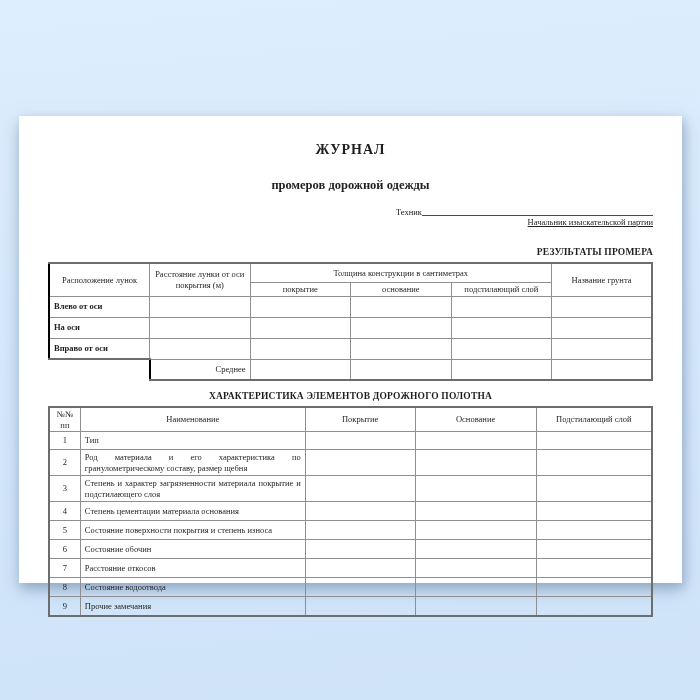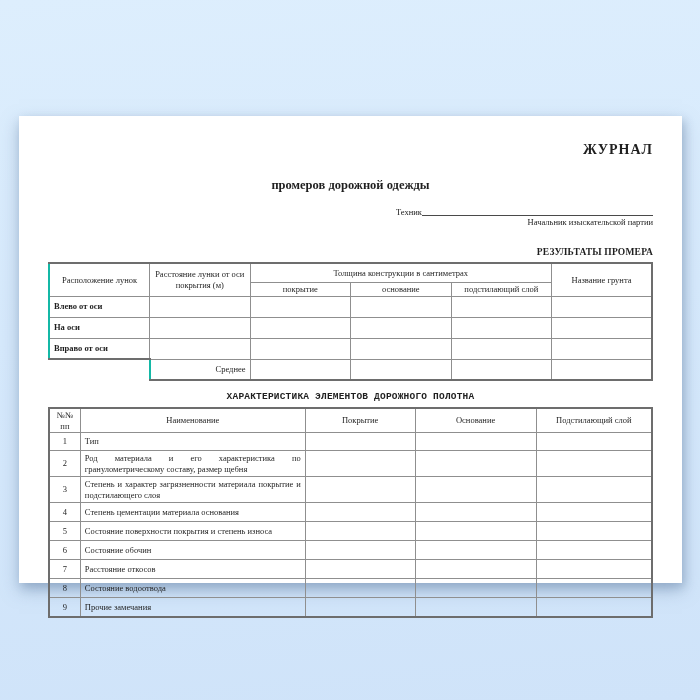--- a/index.html
+++ b/index.html
@@ -14,55 +14,55 @@
   .sheet {
     position: absolute;
     left: 19px; top: 116px;
     width: 663px; height: 467px;
     background: #ffffff;
     box-shadow: 0 7px 16px rgba(108,135,170,0.5), 3px 4px 8px rgba(108,135,170,0.3);
     padding: 0 29px;
   }
   .doc-title {
     margin-top: 26px;
-    text-align: right;
+    text-align: center;
     font-size: 14px;
     font-weight: bold;
     letter-spacing: 1px;
   }
   .doc-subtitle {
     margin-top: 20px;
     text-align: center;
     font-size: 12.5px;
     font-weight: bold;
   }
   .sig-row {
     margin-top: 14px;
     display: flex;
     align-items: flex-end;
     font-size: 8.5px;
     color: #222;
     flex-direction: column;
   }
   .sig-left { display: flex; align-items: flex-end; width: 42.5%; }
-  .sig-right { display: flex; align-items: center; flex: 1; margin-left: 16px; }
+  .sig-right { display: flex; align-items: center; flex: 1; margin-left: 16px; text-decoration: underline; }
   .sig-line {
     flex: 1;
     border-bottom: 1px solid #4a4a4a;
     height: 1px;
     margin-bottom: 1px;
   }
   .sec-head {
     text-align: center;
     font-size: 9.5px;
     font-weight: bold;
     letter-spacing: 0.2px;
   }
   .sec-head.first { margin-top: 20px; text-align: right; }
-  .sec-head.second { margin-top: 10px; font-family: Liberation Mono, monospace; }
+  .sec-head.second { margin-top: 10px; }
   table {
     width: 100%;
     border-collapse: collapse;
     table-layout: fixed;
     font-size: 8.5px;
     margin-top: 5px;
   }
   td, th {
     border: 1px solid #8f8f8f;
     font-weight: normal;
@@ -71,21 +71,21 @@
     line-height: 10.5px;
   }
   th { text-align: center; }
   
   .t1 .hrow1 { height: 19px; }
   .t1 .hrow2 { height: 14px; }
   .t1 .brow  { height: 21px; }
   .t1 .lbl { text-align: left; font-weight: bold; }
   .t1 .ghost { border: none; }
   .bt { border-top: 2px solid #6d6d6d; }
-  .bl { border-left: 2px solid #14b8a6; }
+  .bl { border-left: 2px solid #000000; }
   .br { border-right: 2px solid #6d6d6d; }
   .bb { border-bottom: 2px solid #6d6d6d; }
   
   .t2 { border: 2px solid #6d6d6d; }
   .t2 .hrow { height: 24px; }
   .t2 .r-sm { height: 19px; }
   .t2 .r-1  { height: 18px; }
   .t2 .r-lg { height: 26px; }
   .t2 .num { text-align: center; }
   .t2 .name { text-align: justify; }

